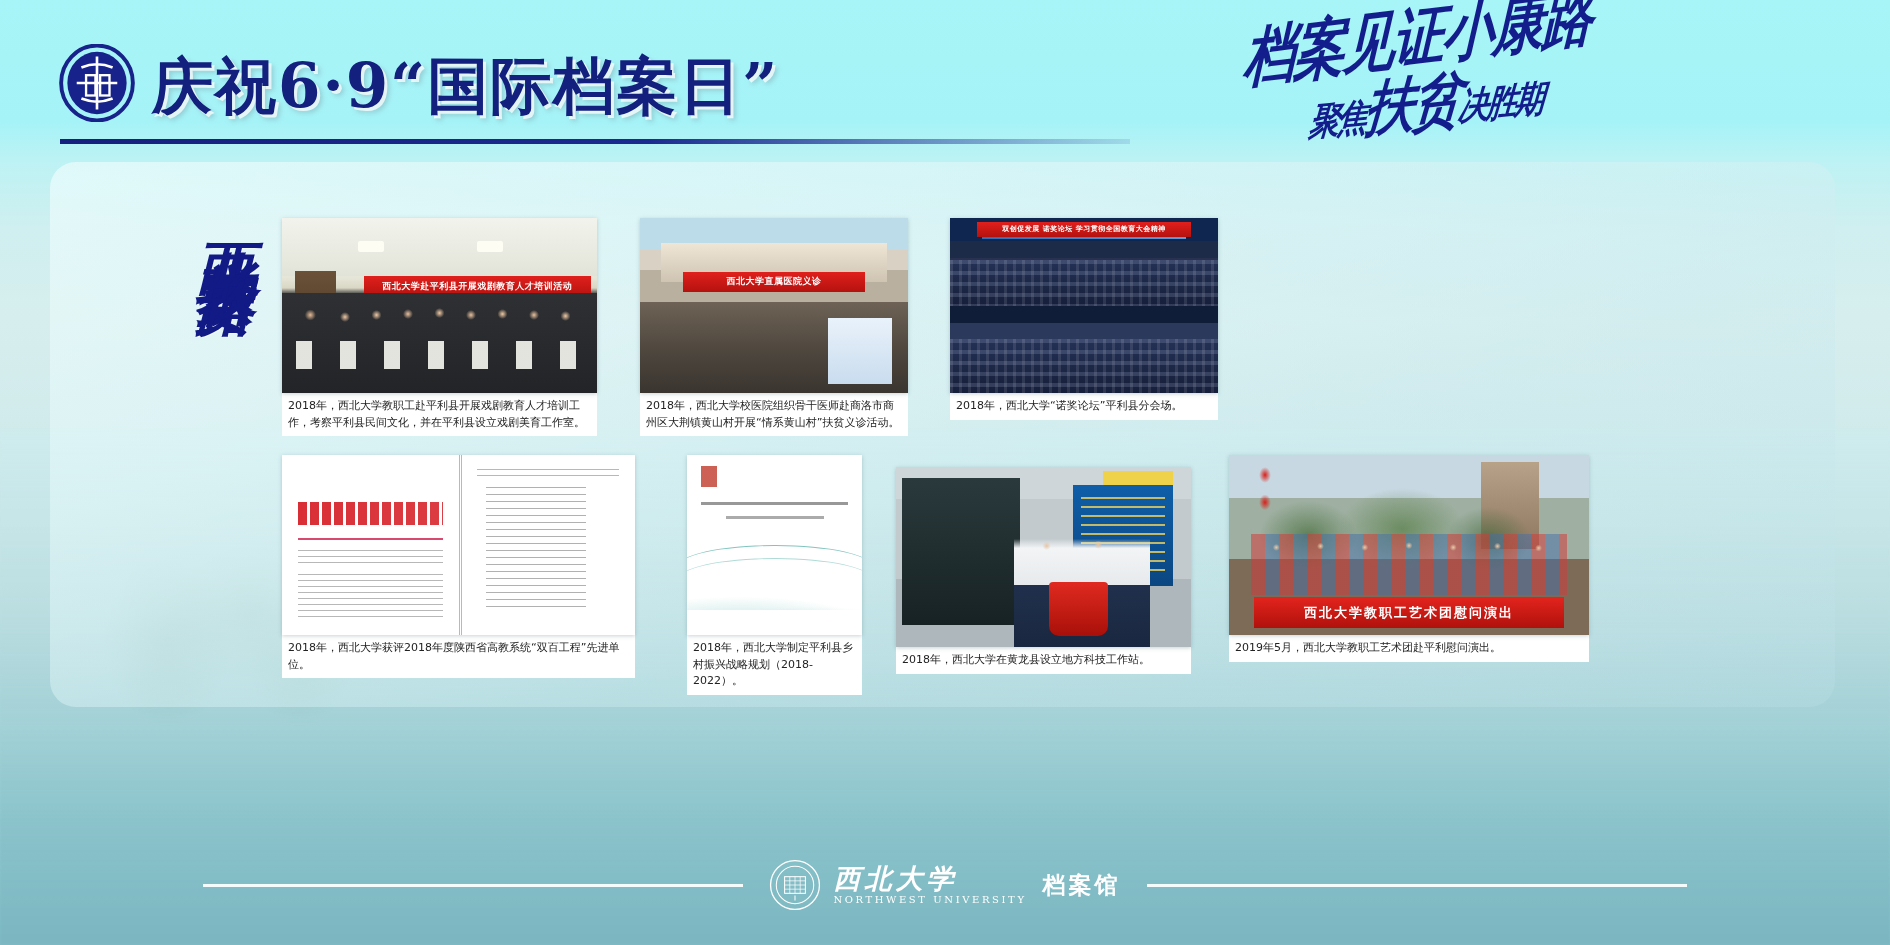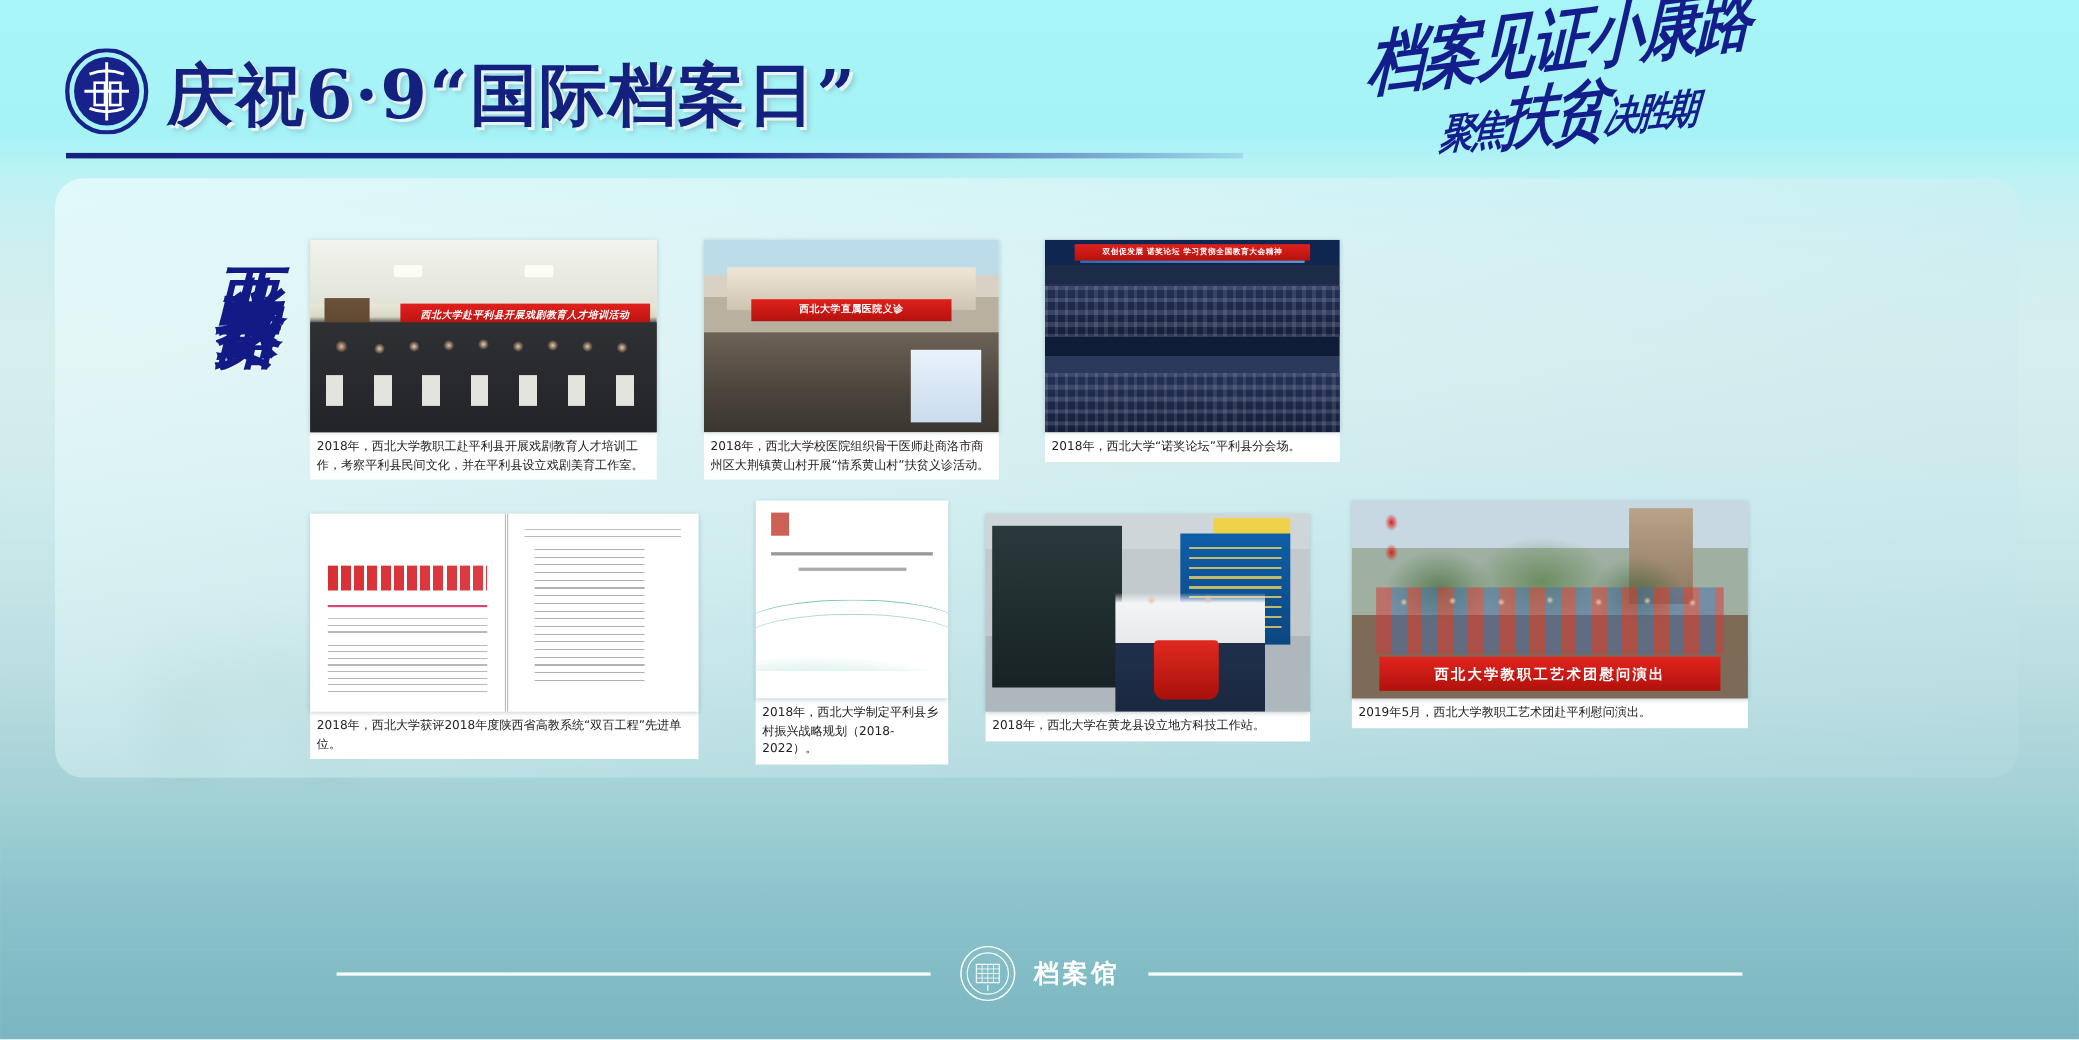--- a/index.html
+++ b/index.html
@@ -473,21 +473,21 @@
 
   <div class="row row-1">
 
     <div class="card" style="width:315px;">
       <div class="photo p1" style="width:315px;height:175px;">
         <div class="scene">
           <div class="ceil"></div>
           <div class="light" style="left:24%;top:13%;"></div>
           <div class="light" style="left:62%;top:13%;"></div>
           <div class="door"></div>
-          <div class="banner-red" style="left:26%;top:33%;width:72%;height:12%;font-style:italic;">西北大学赴平利县开展戏剧教育人才培训活动</div>
+          <div class="banner-red" style="left:26%;top:33%;width:72%;height:12%;">西北大学赴平利县开展戏剧教育人才培训活动</div>
           <div class="people"></div>
           <div class="certs"></div>
         </div>
       </div>
       <div class="caption" style="width:315px;">2018年，西北大学教职工赴平利县开展戏剧教育人才培训工作，考察平利县民间文化，并在平利县设立戏剧美育工作室。</div>
     </div>
 
     <div style="width:43px;"></div>
     <div class="card" style="width:268px;">
       <div class="photo" style="width:268px;height:175px;">
@@ -520,21 +520,21 @@
         </div>
       </div>
       <div class="caption" style="width:268px;">2018年，西北大学“诺奖论坛”平利县分会场。</div>
     </div>
 
     <div style="width:42px;"></div>
   </div>
 
   <div class="row row-2">
 
-    <div class="card" style="width:353px;margin-top:12px;">
+    <div class="card" style="width:353px;">
       <div class="photo docpair" style="width:353px;height:180px;">
         <div class="sheet" style="width:50%;">
           <div class="doc-head-red"></div>
           <div class="doc-rule" style="top:46%;"></div>
           <div class="doc-lines" style="top:53%;height:9%;"></div>
           <div class="doc-lines" style="top:66%;height:26%;"></div>
         </div>
         <div class="sheet" style="width:50%;">
           <div class="doc-lines" style="top:8%;height:4%;"></div>
           <div class="doc-list" style="top:18%;height:70%;"></div>
@@ -594,20 +594,24 @@
       <div class="nwu-seal">
         <svg viewBox="0 0 100 100" width="52" height="52" aria-hidden="true">
           <circle cx="50" cy="50" r="47" fill="none" stroke="#ffffff" stroke-width="2.5"></circle>
           <circle cx="50" cy="50" r="36" fill="none" stroke="#ffffff" stroke-width="2"></circle>
           <rect x="30" y="34" width="40" height="32" fill="none" stroke="#ffffff" stroke-width="2"></rect>
           <path d="M30 42 h40 M30 50 h40 M30 58 h40 M40 34 v32 M50 34 v32 M60 34 v32" stroke="#ffffff" stroke-width="1.4"></path>
           <path d="M50 70 v10" stroke="#ffffff" stroke-width="2"></path>
         </svg>
       </div>
 
+      <div class="nwu-wordmark">
+        <div class="cn">西北大学</div>
+        <div class="en">NORTHWEST UNIVERSITY</div>
+      </div>
 
       <div class="footer-dept">档案馆</div>
     </div>
 
     <div class="footer-rule"></div>
   </div>
 
 </div>
 
 </body></html>

